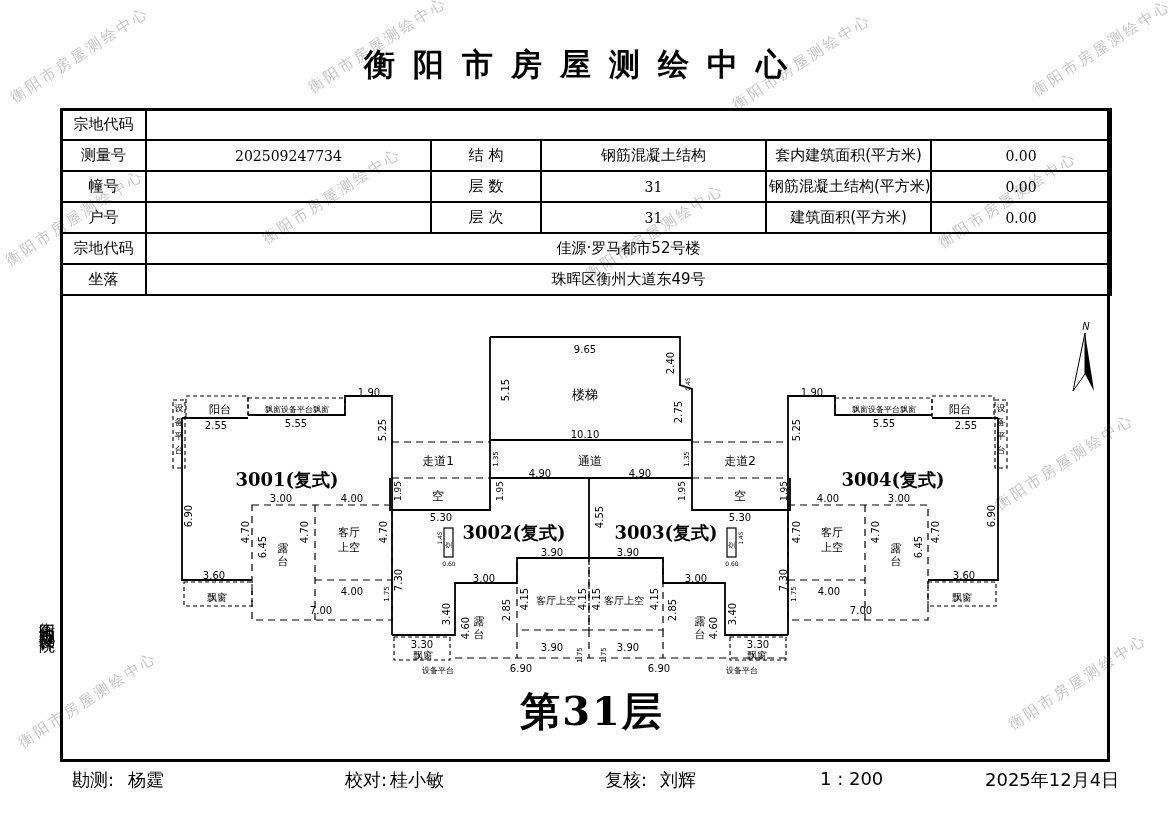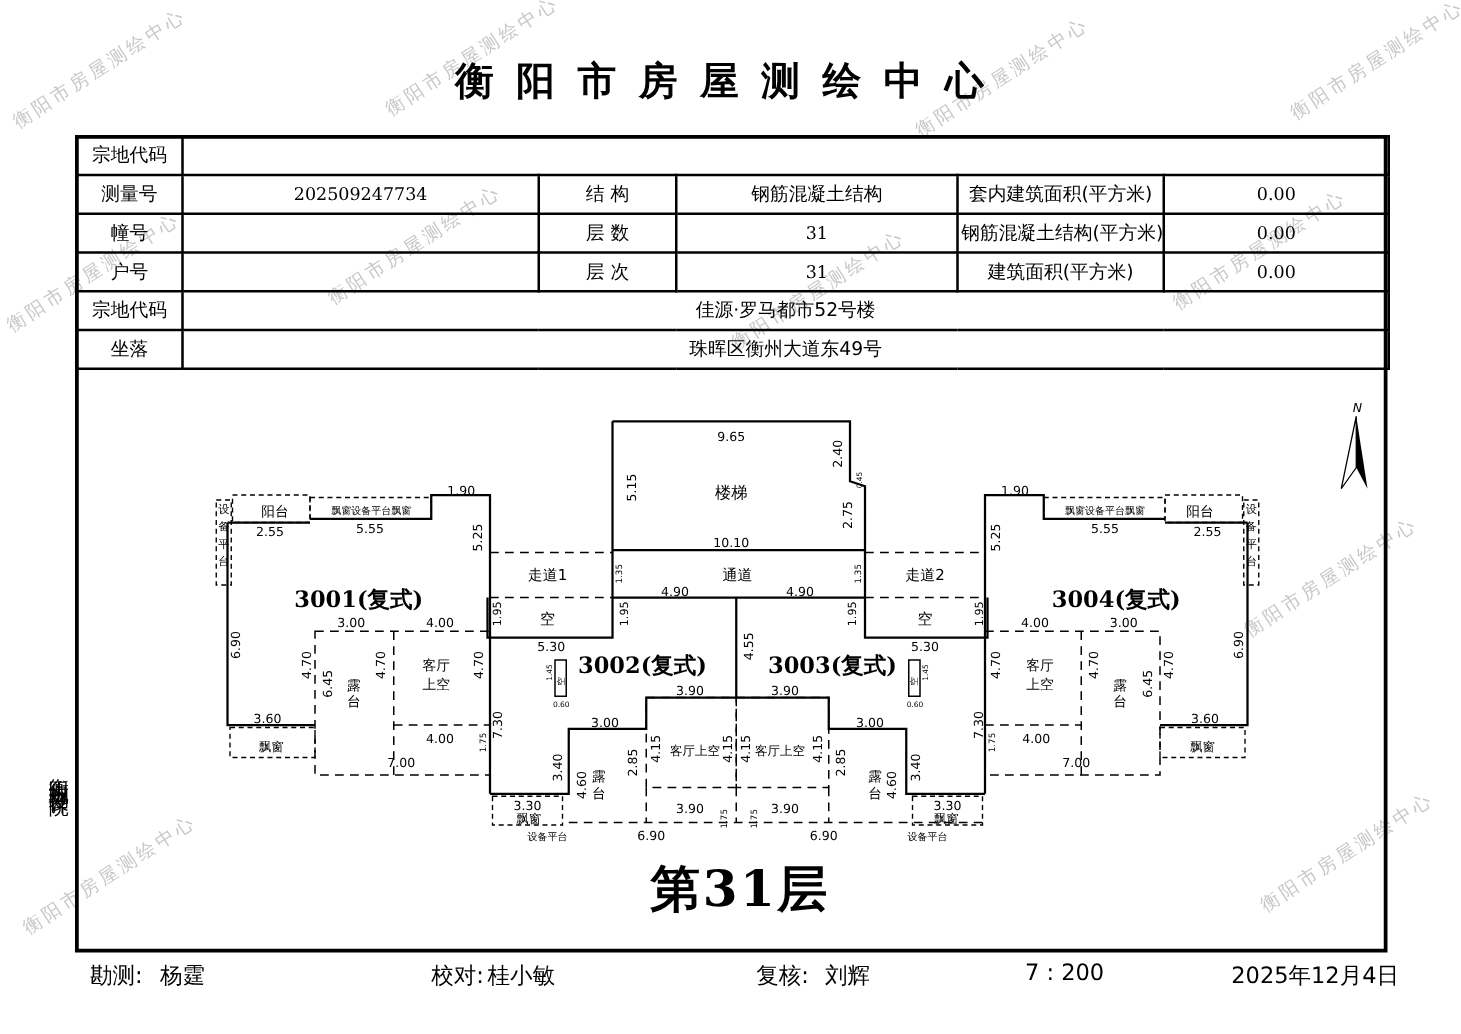--- a/index.html
+++ b/index.html
@@ -264,14 +264,14 @@
 </svg>
 
 <div class="institute">衡阳市规划设计院</div>
 
 <div class="ft" style="left:72px">勘测:</div>
 <div class="ft" style="left:128px">杨霆</div>
 <div class="ft" style="left:345px">校对:</div>
 <div class="ft" style="left:390px">桂小敏</div>
 <div class="ft" style="left:605px">复核:</div>
 <div class="ft" style="left:660px">刘辉</div>
-<div class="ft" style="left:820px">7 : 200</div>
+<div class="ft" style="left:820px">1 : 200</div>
 <div class="ft" style="left:985px">2025年12月4日</div>
 
 </body></html>

